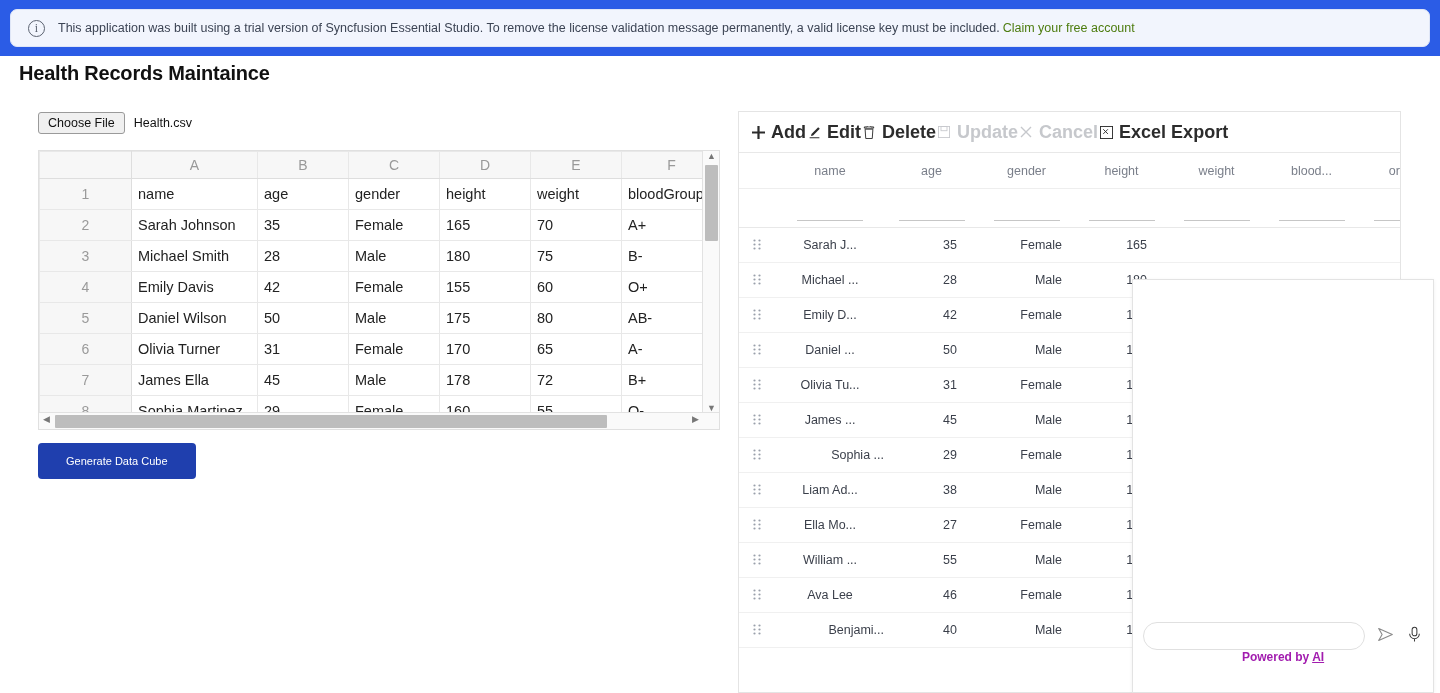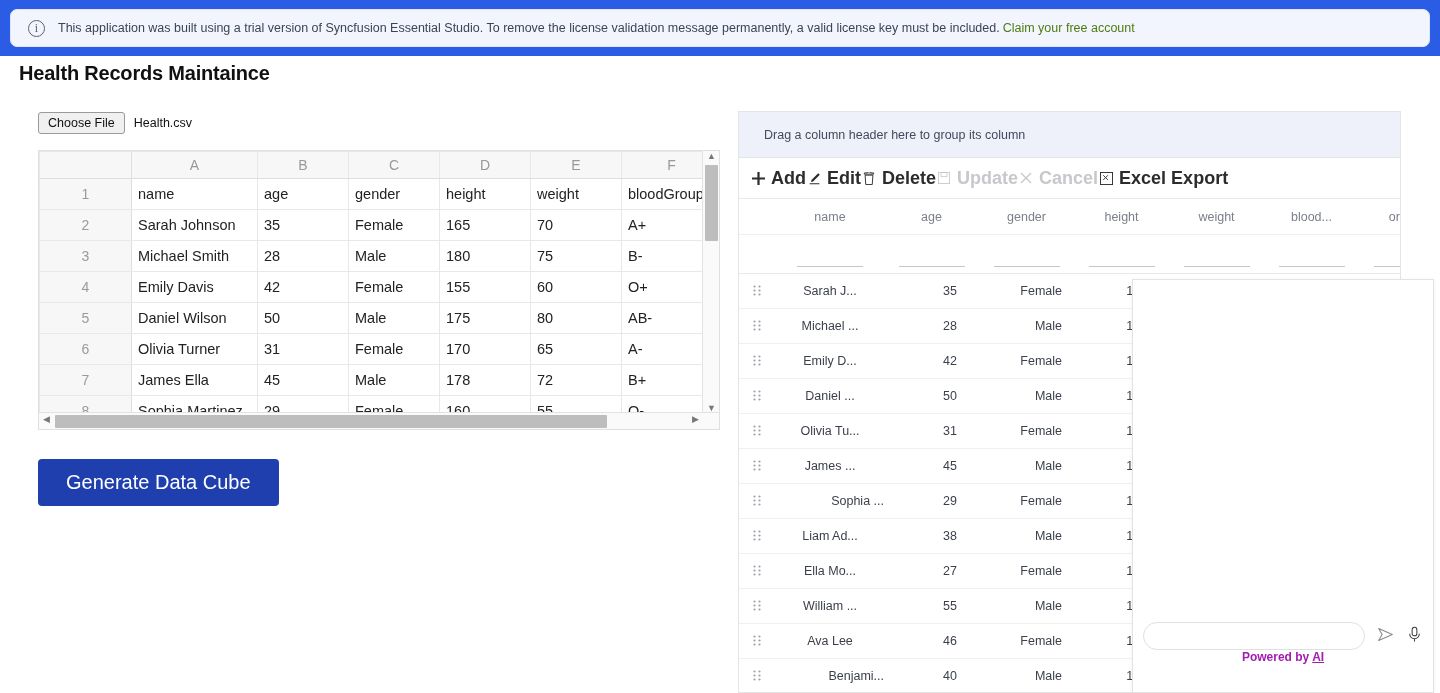--- a/index.html
+++ b/index.html
@@ -120,25 +120,24 @@
   }
   .ss-hscroll .arr-l { left: 4px; }
   .ss-hscroll .arr-r { right: 22px; }
 
   
   #generate-btn {
     position: absolute; left: 38px; top: 443px;
     background: #1f3fae;
     color: #fff;
     border: none; border-radius: 4px;
-    font-size: 20px;
+    font-size: 11px;
     padding: 12px 28px;
     cursor: pointer;
     font-family: "Liberation Sans", sans-serif;
-    margin-top: 16px;
   }
 
   
   #datagrid {
     position: absolute; left: 738px; top: 111px;
     width: 663px; height: 582px;
     border: 1px solid #e4e4e4;
     background: #fff;
     overflow: hidden;
   }
@@ -380,23 +379,20 @@
     <span class="arr-l">◀</span>
     <div class="thumb"></div>
     <span class="arr-r">▶</span>
   </div>
 </div>
 
 <button id="generate-btn">Generate Data Cube</button>
 
 <div id="datagrid">
 
-  <div id="group-drop-area">
-    <span>Drag a column header here to group its column</span>
-  </div>
 
   <div id="grid-toolbar">
     <div class="tb-item">
       <span class="tb-ico">
         <svg width="13" height="13" viewBox="0 0 13 13">
             <path d="M5.4 0h2.2v5.4H13v2.2H7.6V13H5.4V7.6H0V5.4h5.4z" fill="#2c2c2c"></path>
           </svg>
       </span>
       <span>Add</span>
     </div>

